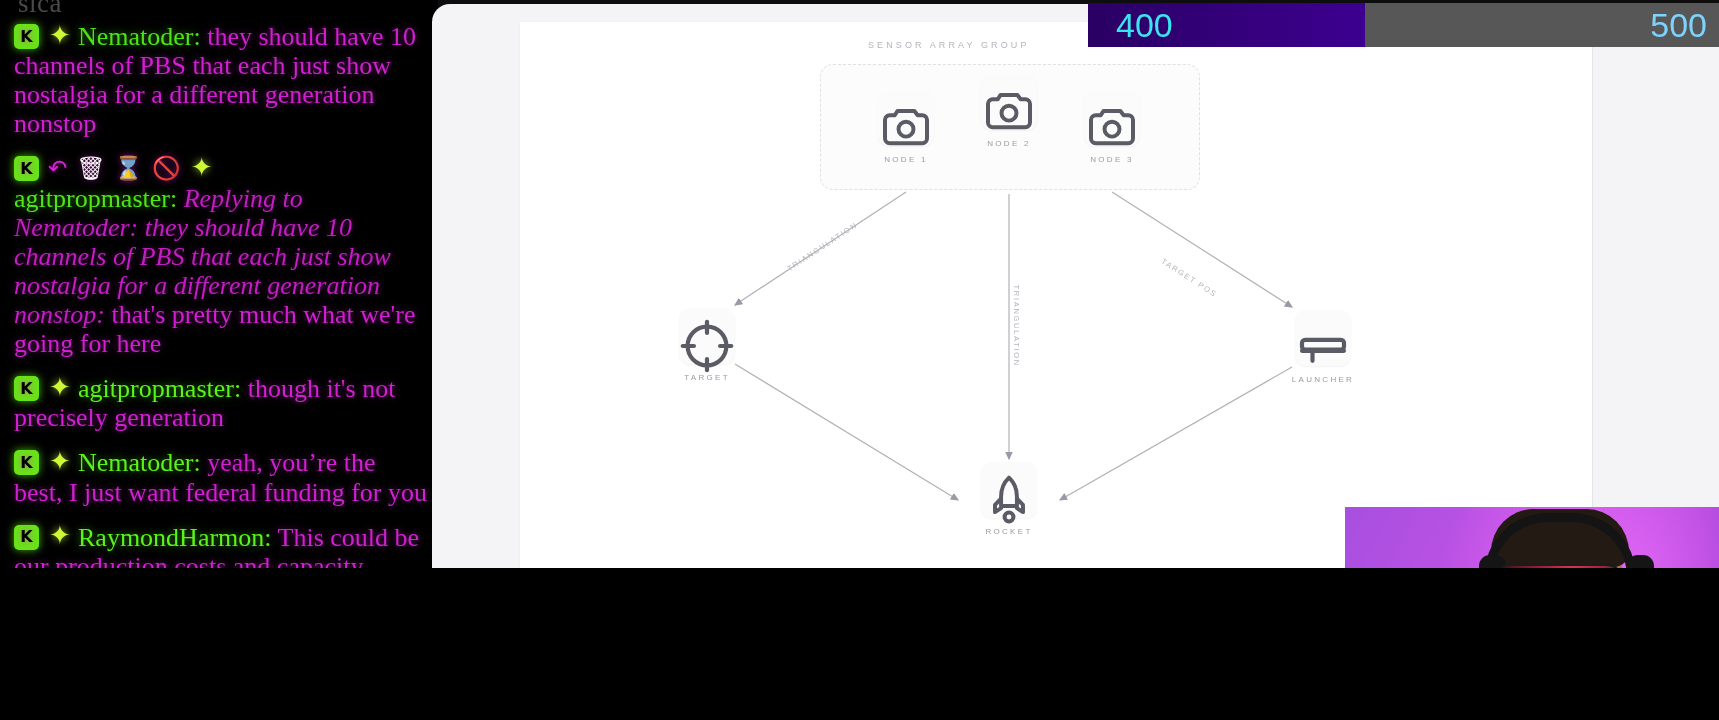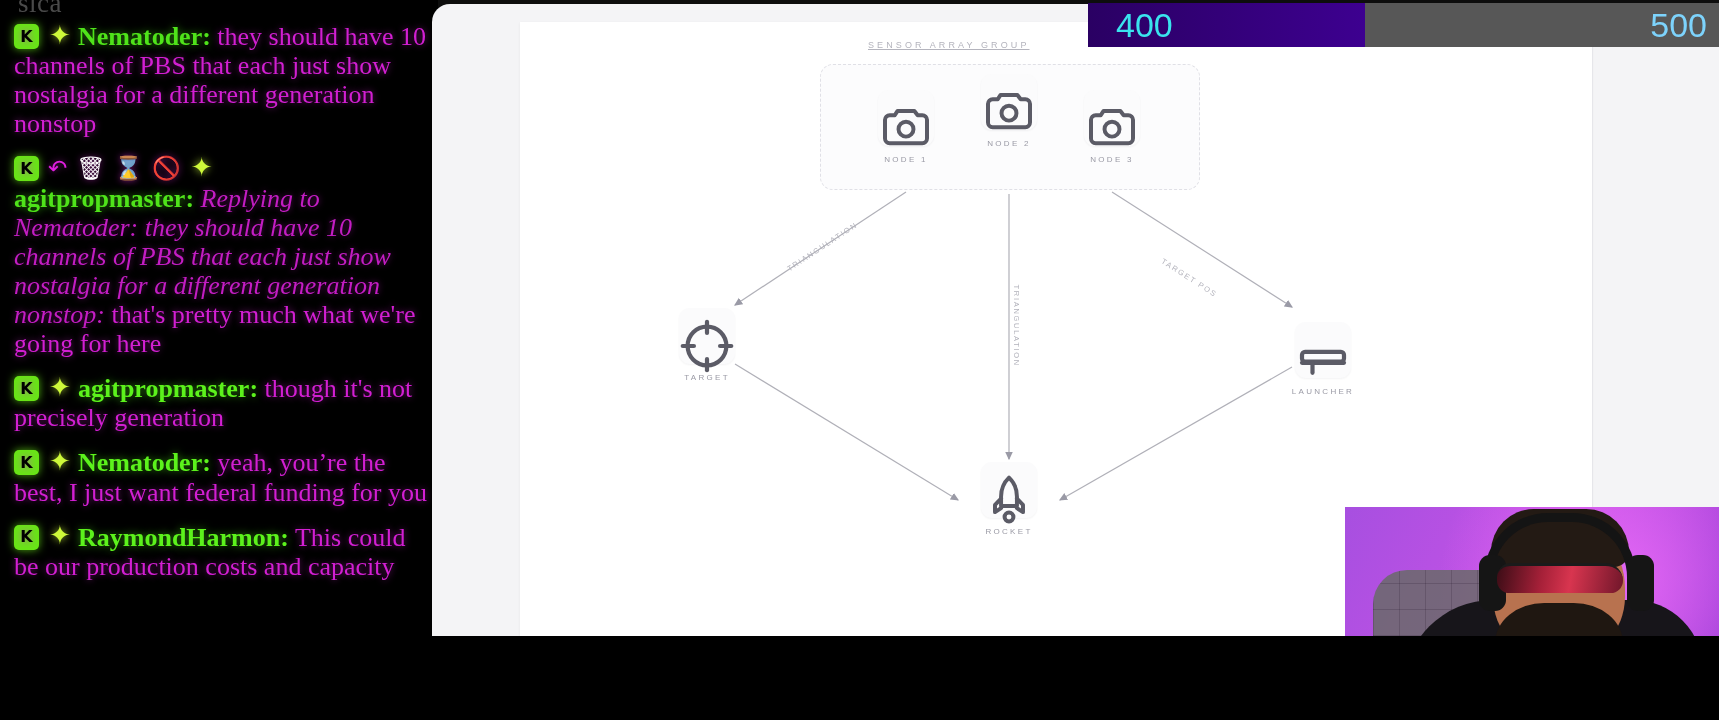--- a/index.html
+++ b/index.html
@@ -4,21 +4,21 @@
 <style>
   * { box-sizing: border-box; margin: 0; padding: 0; }
   html, body {
     width: 1719px; height: 720px;
     overflow: hidden;
     background: #000;
     font-family: "Liberation Sans", sans-serif;
   }
   #stage {
     position: relative;
-    width: 1719px; height: 636px;
+    width: 1719px; height: 568px;
     background: #0d0d0d;
     overflow: hidden;
   }
 
   
   #chat-panel {
     position: absolute;
     left: 0; top: 0;
     width: 438px; height: 720px;
     background: #000000;
@@ -78,21 +78,21 @@
     text-shadow: 0 0 9px rgba(200,248,58,.8);
   }
   .badge-mod {
     display: inline-block;
     font-size: 23px; line-height: 23px;
     color: #ffffff;
   }
   .badge-mod.pink { color: #e01ee0; }
   .uname {
     color: #4fe31a;
-    font-weight: bold;
+    font-weight: normal;
     text-shadow: 0 0 8px rgba(79,227,26,.6);
   }
   .uname.bright { color: #5cf21c; }
   .reply-ctx {
     font-style: italic;
     color: #c31dc3;
     text-shadow: 0 0 6px rgba(195,29,195,.5);
   }
   .msg-body { color: #d21fd2; }
 
@@ -377,21 +377,21 @@
 
           <line x1="489" y1="172" x2="489" y2="437" stroke="#b0b0b8" stroke-width="1.2" marker-end="url(#ah)"></line>
 
           <line x1="592" y1="170" x2="772" y2="285" stroke="#b0b0b8" stroke-width="1.2" marker-end="url(#ah)"></line>
 
           <line x1="215" y1="342" x2="438" y2="478" stroke="#b0b0b8" stroke-width="1.2" marker-end="url(#ah)"></line>
 
           <line x1="772" y1="345" x2="540" y2="478" stroke="#b0b0b8" stroke-width="1.2" marker-end="url(#ah)"></line>
         </svg>
 
-        <div class="grp-label" style="left:348px; top:18px;text-decoration:underline;">SENSOR ARRAY GROUP</div>
+        <div class="grp-label" style="left:348px; top:18px;">SENSOR ARRAY GROUP</div>
         <div class="group-box" style="left:300px; top:42px; width:380px; height:126px;"></div>
 
         <div class="node" style="left:358px; top:68px;">
           <div class="node-tile">
             <svg width="26" height="26" viewBox="0 0 24 24" fill="none" stroke="#5b5b66" stroke-width="1.7" stroke-linecap="round" stroke-linejoin="round">
               <path d="M3 8.5a2 2 0 0 1 2-2h2.2l1.2-1.8h7.2L17 6.5H19a2 2 0 0 1 2 2v8a2 2 0 0 1-2 2H5a2 2 0 0 1-2-2z"></path>
               <circle cx="12" cy="12.5" r="3.2"></circle>
             </svg>
           </div>
           <span class="node-label">NODE 1</span>
@@ -423,21 +423,21 @@
               <circle cx="12" cy="12" r="8.3"></circle>
               <line x1="12" y1="1.6" x2="12" y2="6.4"></line>
               <line x1="12" y1="17.6" x2="12" y2="22.4"></line>
               <line x1="1.6" y1="12" x2="6.4" y2="12"></line>
               <line x1="17.6" y1="12" x2="22.4" y2="12"></line>
             </svg>
           </div>
           <span class="node-label">TARGET</span>
         </div>
 
-        <div class="node" style="left:775px; top:300px;">
+        <div class="node" style="left:775px; top:288px;">
           <div class="node-tile">
             <svg width="28" height="28" viewBox="0 0 24 24" fill="none" stroke="#5b5b66" stroke-width="1.8" stroke-linecap="round" stroke-linejoin="round">
               <rect x="3" y="8.5" width="18" height="4.2" rx="1.3"></rect>
               <line x1="3" y1="13.2" x2="21" y2="13.2"></line>
               <line x1="7.5" y1="13.2" x2="7.5" y2="17.5"></line>
             </svg>
           </div>
           <span class="node-label">LAUNCHER</span>
         </div>
 

